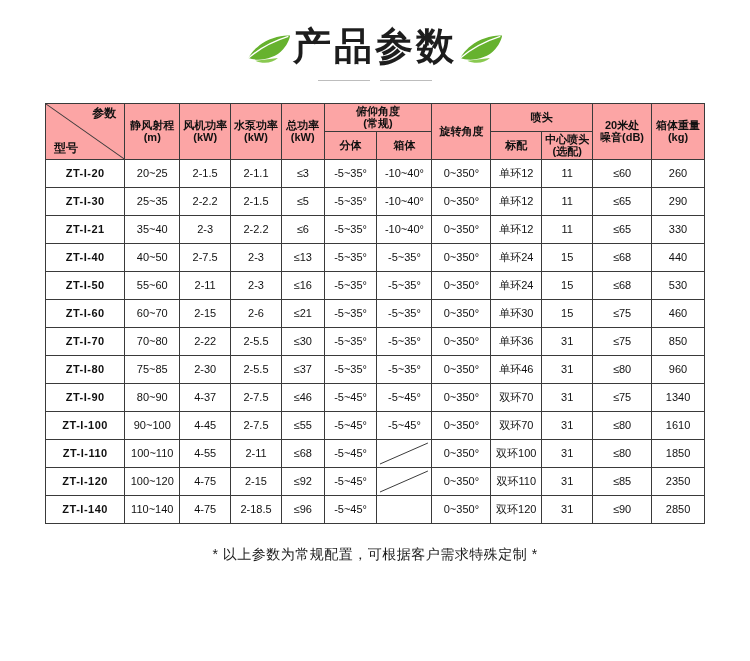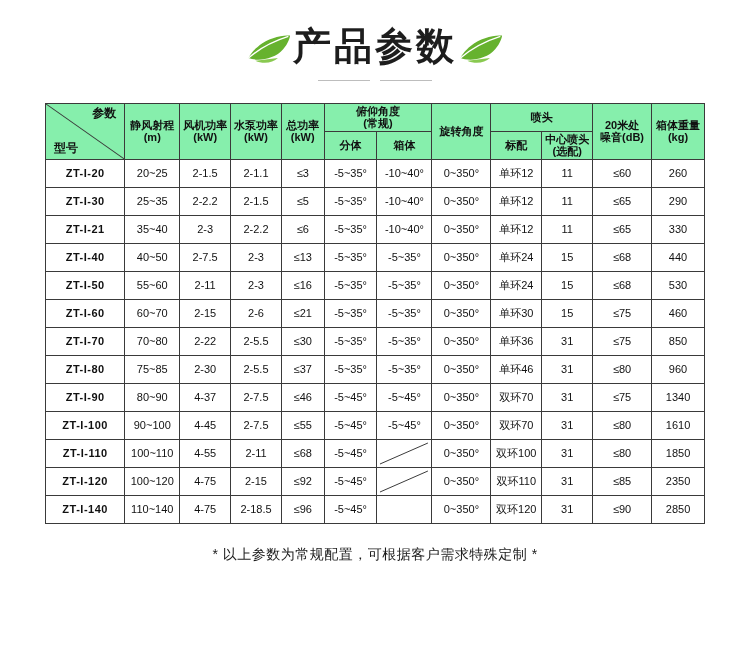--- a/index.html
+++ b/index.html
@@ -78,21 +78,21 @@
     text-align: center;
     vertical-align: middle;
     font-size: 11px;
     color: #111;
     padding: 0;
     height: 27px;
     line-height: 1.15;
   }
   table.params thead th {
     font-weight: bold;
-    background: #86efac;
+    background: #fca5a5;
   }
   .corner {
     position: relative;
     padding: 0;
     height: 62px;
   }
   .corner .diag {
     position: absolute;
     left: 0;
     top: 0;

